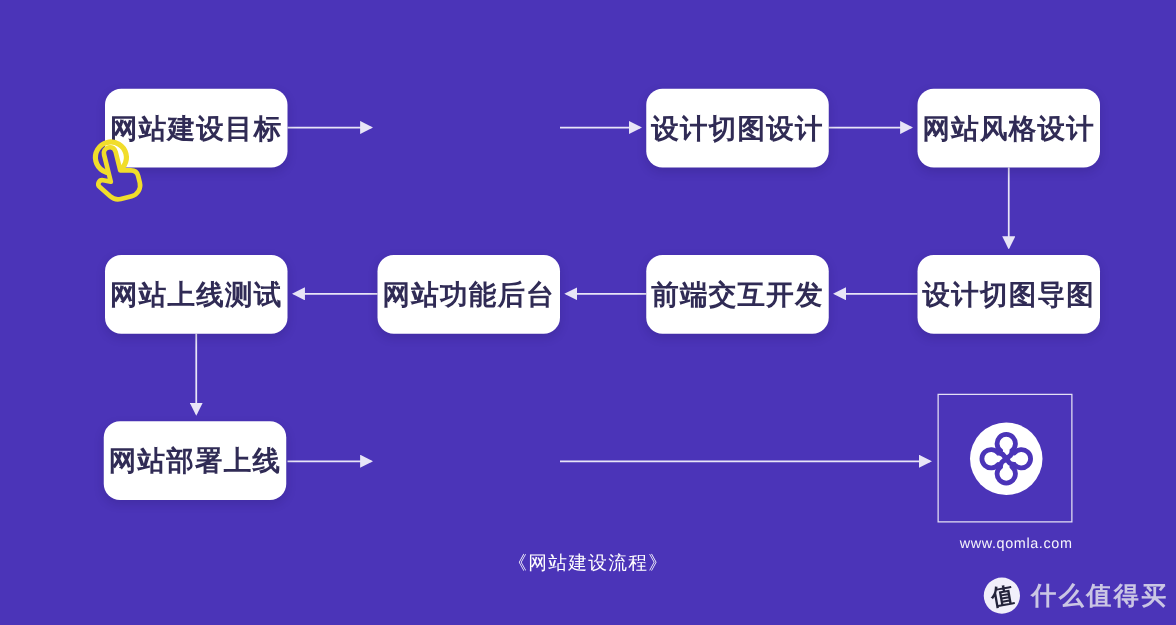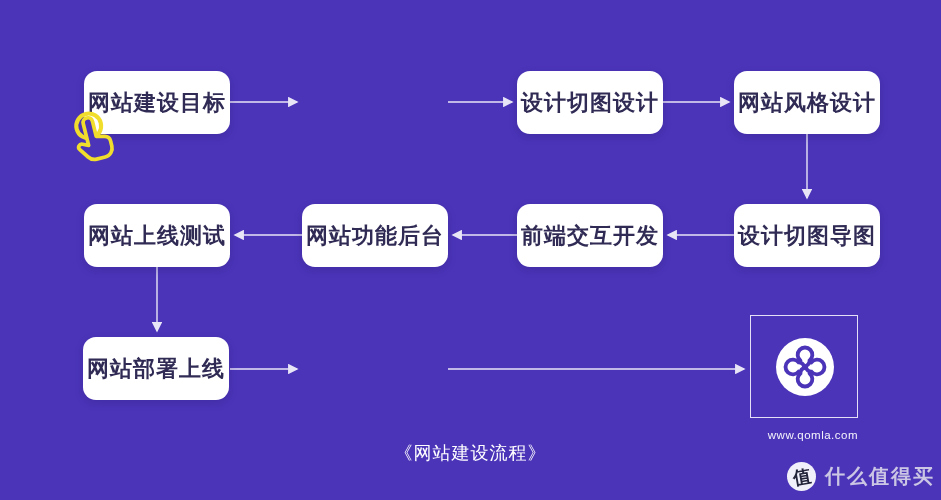--- a/index.html
+++ b/index.html
@@ -27,21 +27,21 @@
     box-shadow:0 3px 8px rgba(25,15,80,0.18);
     color:#302B55;
     font-size:22px;font-weight:bold;
     line-height:23px;
     text-align:center;
     letter-spacing:1px;
   }
   .caption{
     position:absolute;left:0;top:441px;width:941px;
     text-align:center;
-    color:#ffffff;font-size:18px;letter-spacing:1px;
+    color:#ffffff;font-size:15px;letter-spacing:1px;
   }
   .logo-card{
     position:absolute;left:750px;top:315px;width:108px;height:103px;
     border:1px solid rgba(255,255,255,0.85);
     box-sizing:border-box;
   }
   .logo-circle{
     position:absolute;left:25px;top:22px;width:58px;height:58px;
     background:#ffffff;border-radius:50%;
     display:flex;align-items:center;justify-content:center;

